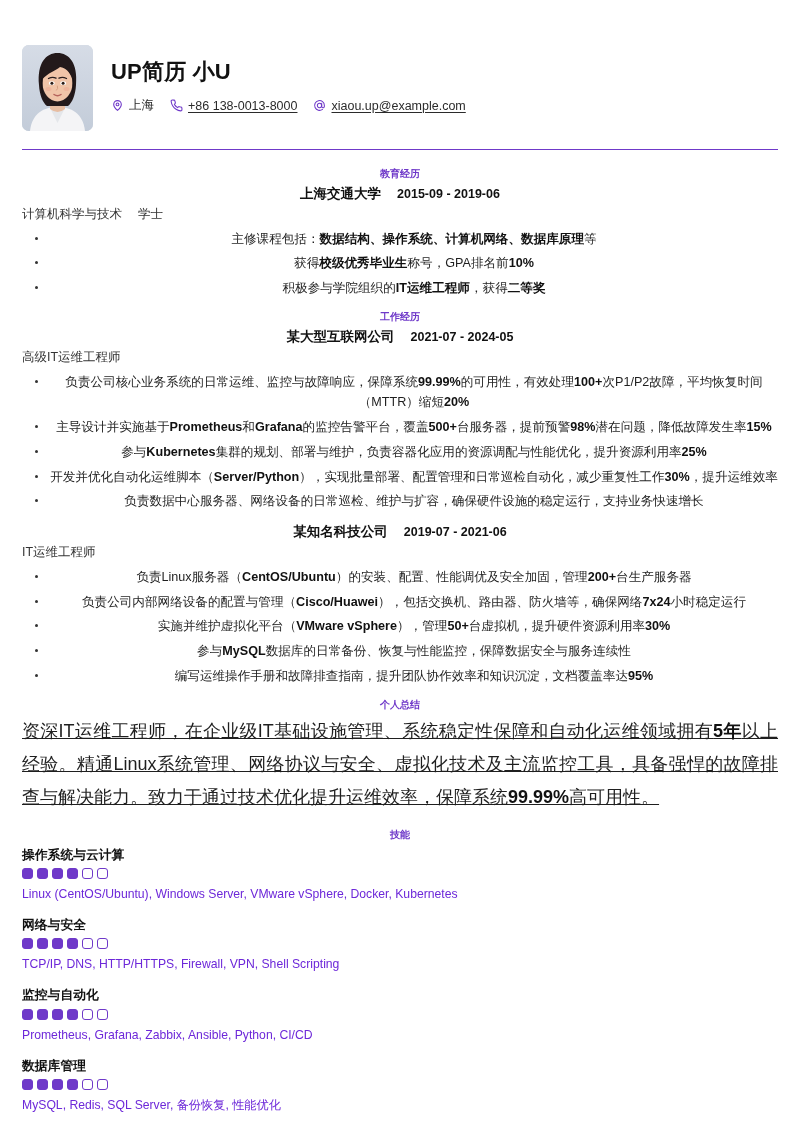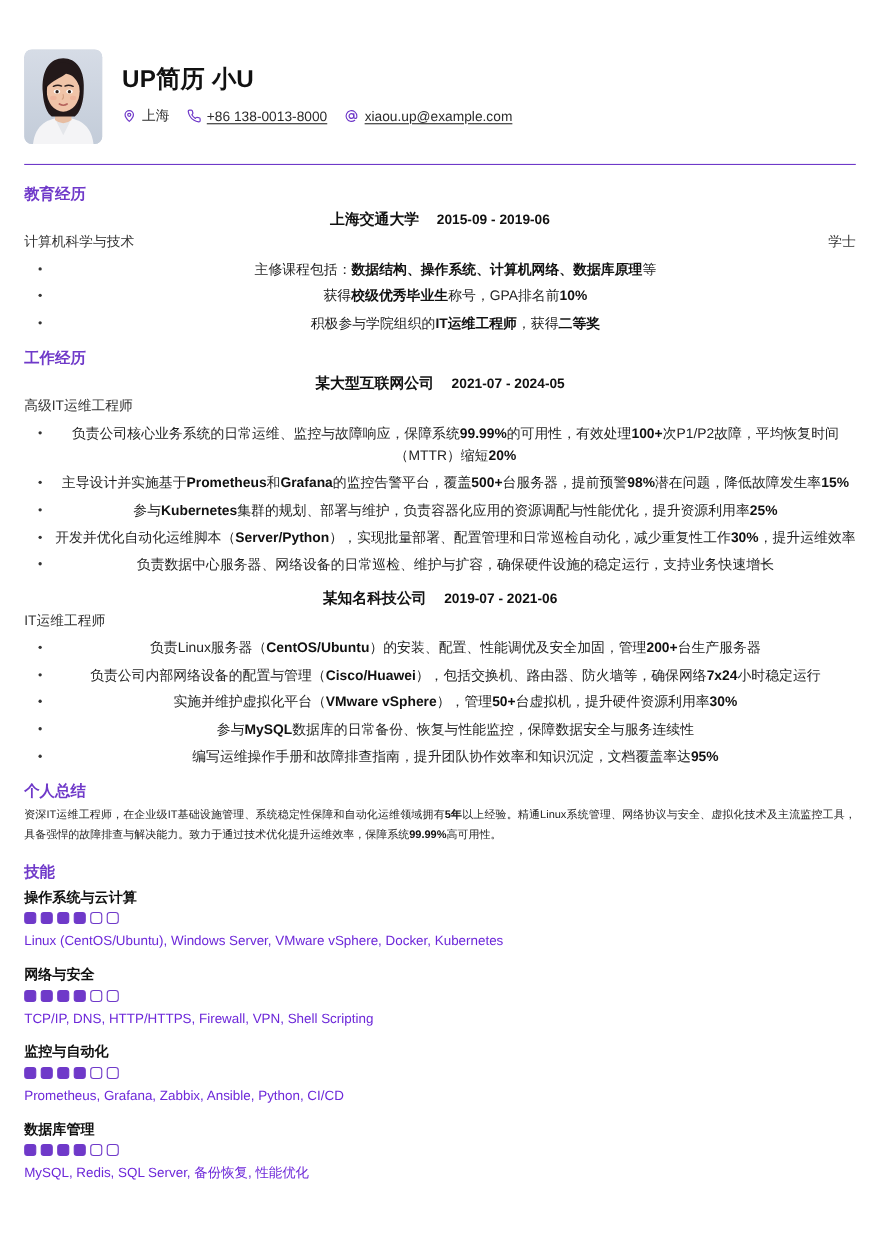--- a/index.html
+++ b/index.html
@@ -82,25 +82,26 @@
 
   .header-rule {
     border: none;
     border-top: 1.5px solid #6f39c9;
     margin: 0 0 16px 0;
   }
 
   
   .section { margin-bottom: 4px; }
   .section-title {
-    font-size: 14px;
+    font-size: 10px;
     font-weight: bold;
     color: #6f39c9;
     margin: 0 0 3px 0;
     line-height: 1.5;
+    text-align: center;
   }
 
   .entry { margin-bottom: 2px; }
   .entry-head {
     display: flex;
     justify-content: center;
     align-items: baseline;
     gap: 16px;
   }
   .entry-org {
@@ -111,21 +112,21 @@
   }
   .entry-date {
     font-size: 12.5px;
     font-weight: bold;
     color: #111111;
     white-space: nowrap;
     line-height: 1.55;
   }
   .entry-sub {
     display: flex;
-    justify-content: space-between;
+    justify-content: flex-start;
     align-items: baseline;
     gap: 16px;
   }
   .entry-role {
     font-size: 12.5px;
     color: #333333;
     line-height: 1.5;
   }
   .entry-meta {
     font-size: 12.5px;
@@ -154,25 +155,26 @@
     left: -13px;
     top: 8px;
     width: 3px;
     height: 3px;
     border-radius: 50%;
     background: #333333;
   }
   ul.bullets > li b { font-weight: bold; color: #111111; }
 
   .summary {
-    font-size: 10px;
+    font-size: 18px;
     line-height: 1.85;
     color: #1f1f1f;
     margin: 2px 0 12px 0;
     text-align: justify;
+    text-decoration: underline;
   }
   .summary b { font-weight: bold; color: #111111; }
 
   
   .skill-group { margin-bottom: 11px; }
   .skill-name {
     font-size: 12.8px;
     font-weight: bold;
     color: #111111;
     line-height: 1.6;

